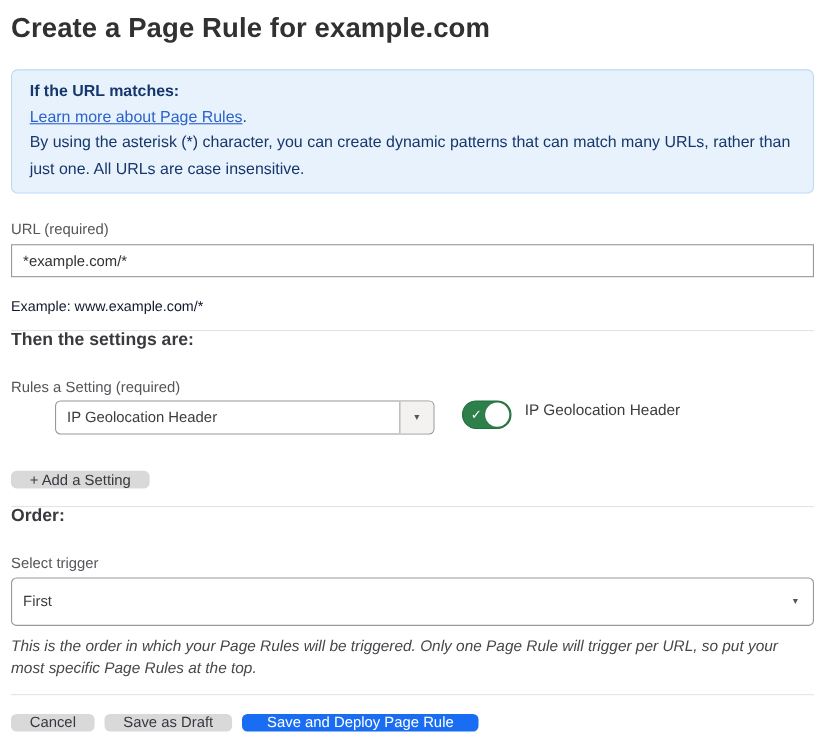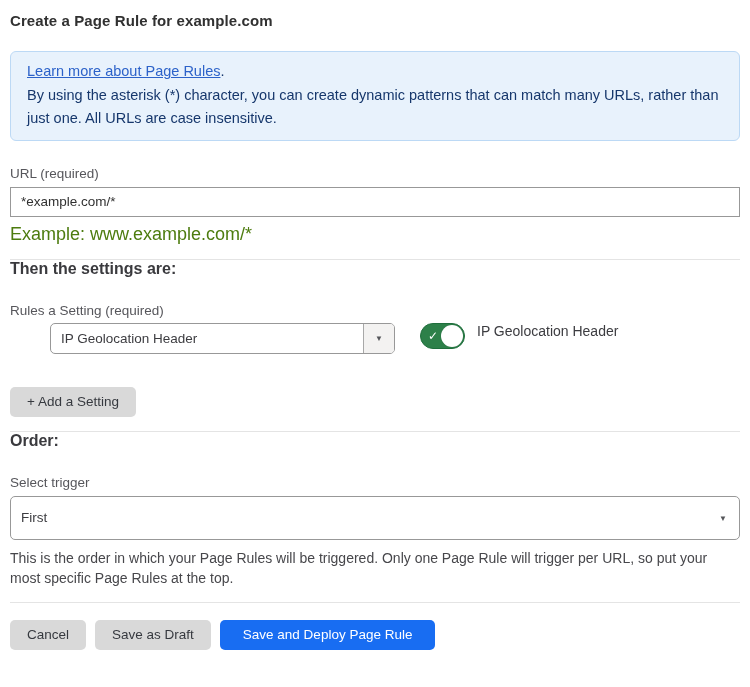--- a/index.html
+++ b/index.html
@@ -5,21 +5,21 @@
   * { margin:0; padding:0; box-sizing:border-box; }
   html,body { background:#ffffff; }
   body {
     width:750px; height:687px;
     font-family:"Liberation Sans","DejaVu Sans",sans-serif;
     color:#36393f;
     padding:12px 10px 12px 10px;
     overflow:hidden;
   }
   .page-title {
-    font-size:15px; font-weight:bold; color:#313131;
+    font-size:25px; font-weight:bold; color:#313131;
     letter-spacing:.1px;
   }
   
   .info-box {
     margin-top:22px;
     background:#e8f2fc;
     border:1px solid #bcd9f5;
     border-radius:6px;
     padding:8px 16px 9px 16px;
     color:#16376c;
@@ -38,22 +38,22 @@
   .text-input {
     margin-top:6px;
     width:730px; height:30px;
     border:1px solid #989898; border-radius:0;
     font-family:inherit; font-size:13.5px; color:#313131;
     padding:0 10px;
     background:#fff;
     display:block;
   }
   .helper-text {
-    margin-top:7px;
-    font-size:18px; color:#4d7c0f;
+    margin-top:19px;
+    font-size:13px; color:#0f172a;
   }
   .divider {
     margin-top:14px;
     border:none; border-top:1px solid #e4e4e4;
     height:0; width:730px;
   }
   .section-heading {
     font-size:16px; font-weight:bold; color:#3a3a3e;
   }
   
@@ -87,21 +87,21 @@
     color:#ffffff; font-size:12px; font-weight:bold; line-height:1;
   }
   .toggle .toggle-knob {
     position:absolute; right:1px; top:50%; transform:translateY(-50%);
     width:22px; height:22px; background:#ffffff; border-radius:50%;
     box-shadow:0 0 1px rgba(0,0,0,.25);
   }
   .toggle-text { margin-left:12px; font-size:14px; color:#3c3c40; }
   
   .btn {
-    height:30px; border:none; border-radius:5px;
+    height:16px; border:none; border-radius:5px;
     font-family:inherit; font-size:13.5px;
     display:inline-flex; align-items:center; justify-content:center;
     cursor:pointer;
   }
   .btn-gray { background:#d9d9d9; color:#36393f; padding:0 17px; }
   .btn-blue { background:#186df2; color:#ffffff; padding:0 23px; }
   .add-setting { margin-top:33px; }
   
   .order-select {
     margin-top:6px; position:relative;
@@ -113,34 +113,36 @@
     font-size:13.5px; color:#3c3c40;
   }
   .order-select .order-arrow {
     position:absolute; right:12px; top:50%; transform:translateY(-50%);
     font-size:8px; color:#55565a;
   }
   .order-helper {
     margin-top:8px;
     font-size:14px; color:#47474b; line-height:20px;
     width:730px;
+    font-style:italic;
   }
   .actions {
     margin-top:17px;
     display:flex; align-items:center; gap:9px;
   }
 </style>
 </head>
 <body>
 
 
 
 <h1 class="page-title">Create a Page Rule for example.com</h1>
 
 <div class="info-box">
+  <div class="info-heading">If the URL matches:</div>
   <div><a class="info-link">Learn more about Page Rules</a><span>.</span></div>
   <div>By using the asterisk (*) character, you can create dynamic patterns that can match many URLs, rather than just one. All URLs are case insensitive.</div>
 </div>
 
 <div class="field-label">URL (required)</div>
 <input class="text-input" type="text" value="*example.com/*" style="">
 <div class="helper-text">Example: www.example.com/*</div>
 
 <hr class="divider">
 

